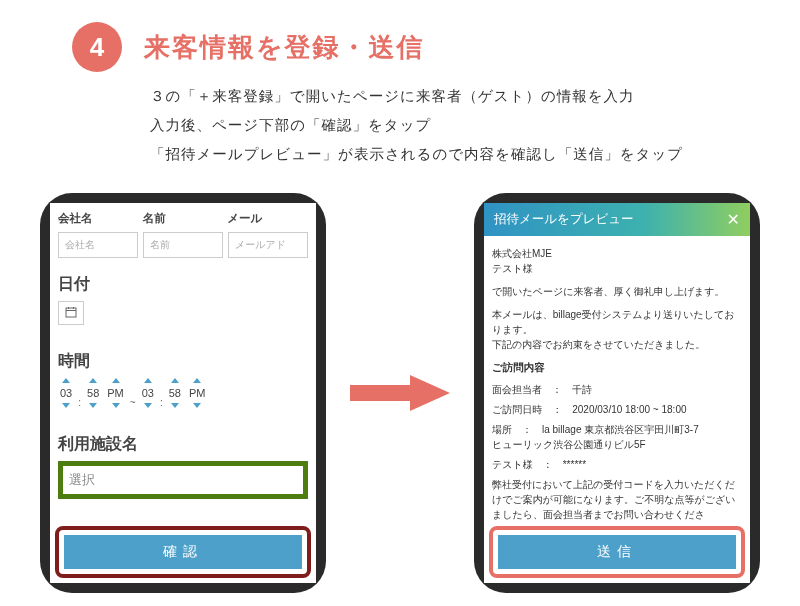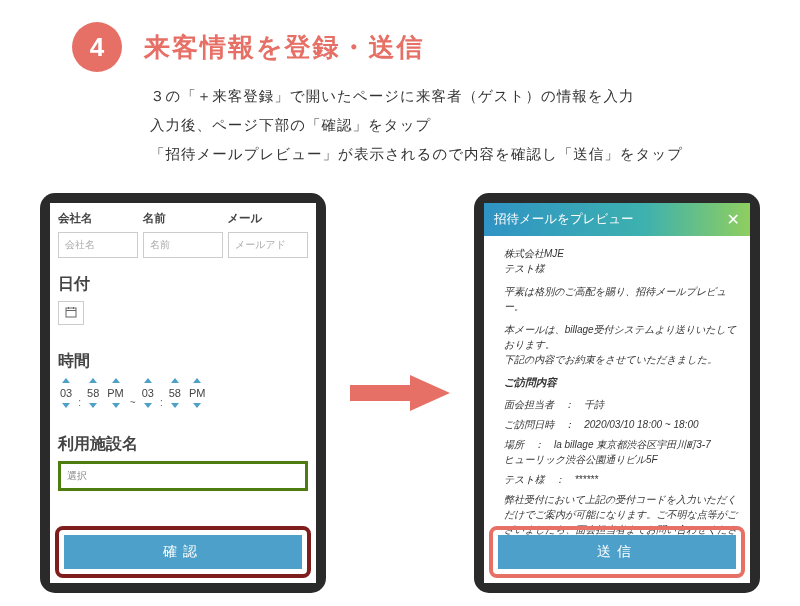--- a/index.html
+++ b/index.html
@@ -48,21 +48,21 @@
     align-items: center;
     justify-content: center;
     gap: 24px;
     margin-top: 24px;
     padding: 0 30px;
   }
   .tablet {
     width: 286px;
     height: 400px;
     background: #2a2a2a;
-    border-radius: 15px;
+    border-radius: 32px;
     padding: 10px;
     position: relative;
   }
   .tablet-screen {
     width: 100%;
     height: 100%;
     background: #fff;
     position: relative;
     overflow: hidden;
   }
@@ -123,22 +123,22 @@
   .arrow-up, .arrow-down {
     width: 0; height: 0;
     border-left: 4px solid transparent;
     border-right: 4px solid transparent;
   }
   .arrow-up { border-bottom: 5px solid #4da0c9; }
   .arrow-down { border-top: 5px solid #4da0c9; }
   .time-val { font-size: 11px; color: #444; padding: 3px 2px; }
   .facility-row { padding: 0 8px 10px 8px; }
   .select-box {
-    border: 3px solid #4d7c0f;
-    font-size: 10px;
+    border: 5px solid #4d7c0f;
+    font-size: 13px;
     color: #888;
     padding: 5px 6px;
   }
   .confirm-area {
     position: absolute;
     left: 5px; right: 5px; bottom: 5px;
     border: 4px solid #7f1d1d;
     border-radius: 8px;
     padding: 5px;
   }
@@ -154,25 +154,24 @@
   .preview-bar {
     background: linear-gradient(90deg, #2f93c4 0%, #3db1af 60%, #8fce5f 100%);
     color: #fff;
     display: flex;
     align-items: center;
     justify-content: space-between;
     padding: 7px 10px;
     font-size: 12.5px;
   }
   .preview-body {
-    padding: 10px 12px 0 20px;
+    padding: 10px 12px 0 8px;
     font-size: 10px;
     color: #333;
     line-height: 1.5;
-    font-style: italic;
   }
   .pb-block { margin-bottom: 8px; }
   .pb-heading { font-weight: 700; margin-bottom: 6px; font-size: 10.5px; }
   .pb-row { margin-bottom: 5px; }
   .send-area {
     position: absolute;
     left: 5px; right: 5px; bottom: 5px;
     border: 4px solid #e67066;
     border-radius: 8px;
     padding: 5px;
@@ -289,21 +288,21 @@
     <div class="tablet-screen">
       <div class="preview-bar">
         <span>招待メールをプレビュー</span>
         <span class="close-x">✕</span>
       </div>
       <div class="preview-body">
         <div class="pb-block">
           <div>株式会社MJE</div>
           <div>テスト様</div>
         </div>
-        <div class="pb-block">平素は格別のご高配を賜り、招待メールプレビュー。</div>
+        <div class="pb-block">で開いたページに来客者、厚く御礼申し上げます。</div>
         <div class="pb-block">
           <div>本メールは、billage受付システムより送りいたしております。</div>
           <div>下記の内容でお約束をさせていただきました。</div>
         </div>
         <div class="pb-heading">ご訪問内容</div>
         <div class="pb-row">面会担当者　：　千詩</div>
         <div class="pb-row">ご訪問日時　：　2020/03/10 18:00 ~ 18:00</div>
         <div class="pb-row">
           <div>場所　：　la billage 東京都渋谷区宇田川町3-7</div>
           <div>ヒューリック渋谷公園通りビル5F</div>

